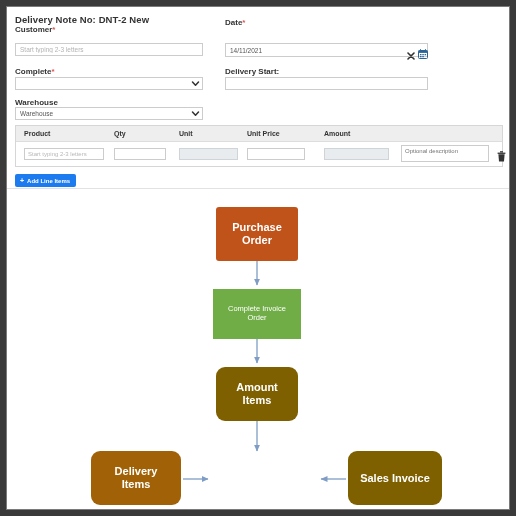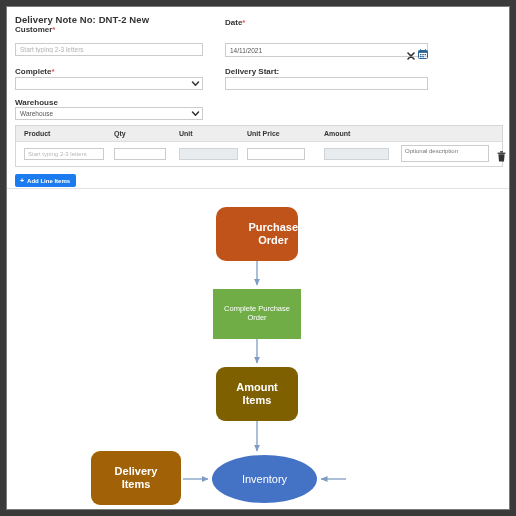--- a/index.html
+++ b/index.html
@@ -210,24 +210,23 @@
     justify-content: center;
     text-align: center;
     color: #ffffff;
     box-sizing: border-box;
     line-height: 1.18;
   }
   #node-purchase-order {
     left: 209px; top: 18px;
     width: 82px; height: 54px;
     background: #C0531A;
-    border-radius: 10px;
+    border-radius: 3px;
     font-size: 11px;
     font-weight: bold;
-    justify-content: flex-end;
   }
   #node-complete-po {
     left: 206px; top: 100px;
     width: 88px; height: 50px;
     background: #70AD47;
     font-size: 7.5px;
   }
   #node-receive-items {
     left: 209px; top: 178px;
     width: 82px; height: 54px;
@@ -375,38 +374,38 @@
 
     <div class="node" id="node-purchase-order">
       <div>
         <span>Purchase</span>
         <span>Order</span>
       </div>
     </div>
 
     <div class="node" id="node-complete-po">
       <div>
-        <span>Complete Purchase</span>
+        <span>Complete Invoice</span>
         <span>Order</span>
       </div>
     </div>
 
     <div class="node" id="node-receive-items">
       <div>
         <span>Amount</span>
         <span>Items</span>
       </div>
     </div>
 
     <div class="node" id="node-delivery-items">
       <div>
         <span>Delivery</span>
         <span>Items</span>
       </div>
     </div>
 
-    <div class="node" id="node-inventory">
-      <span>Inventory</span>
-    </div>
-
+
+    <div class="node" id="node-sales-invoice">
+      <span>Sales Invoice</span>
+    </div>
   </div>
 
 </div>
 
 </body></html>

